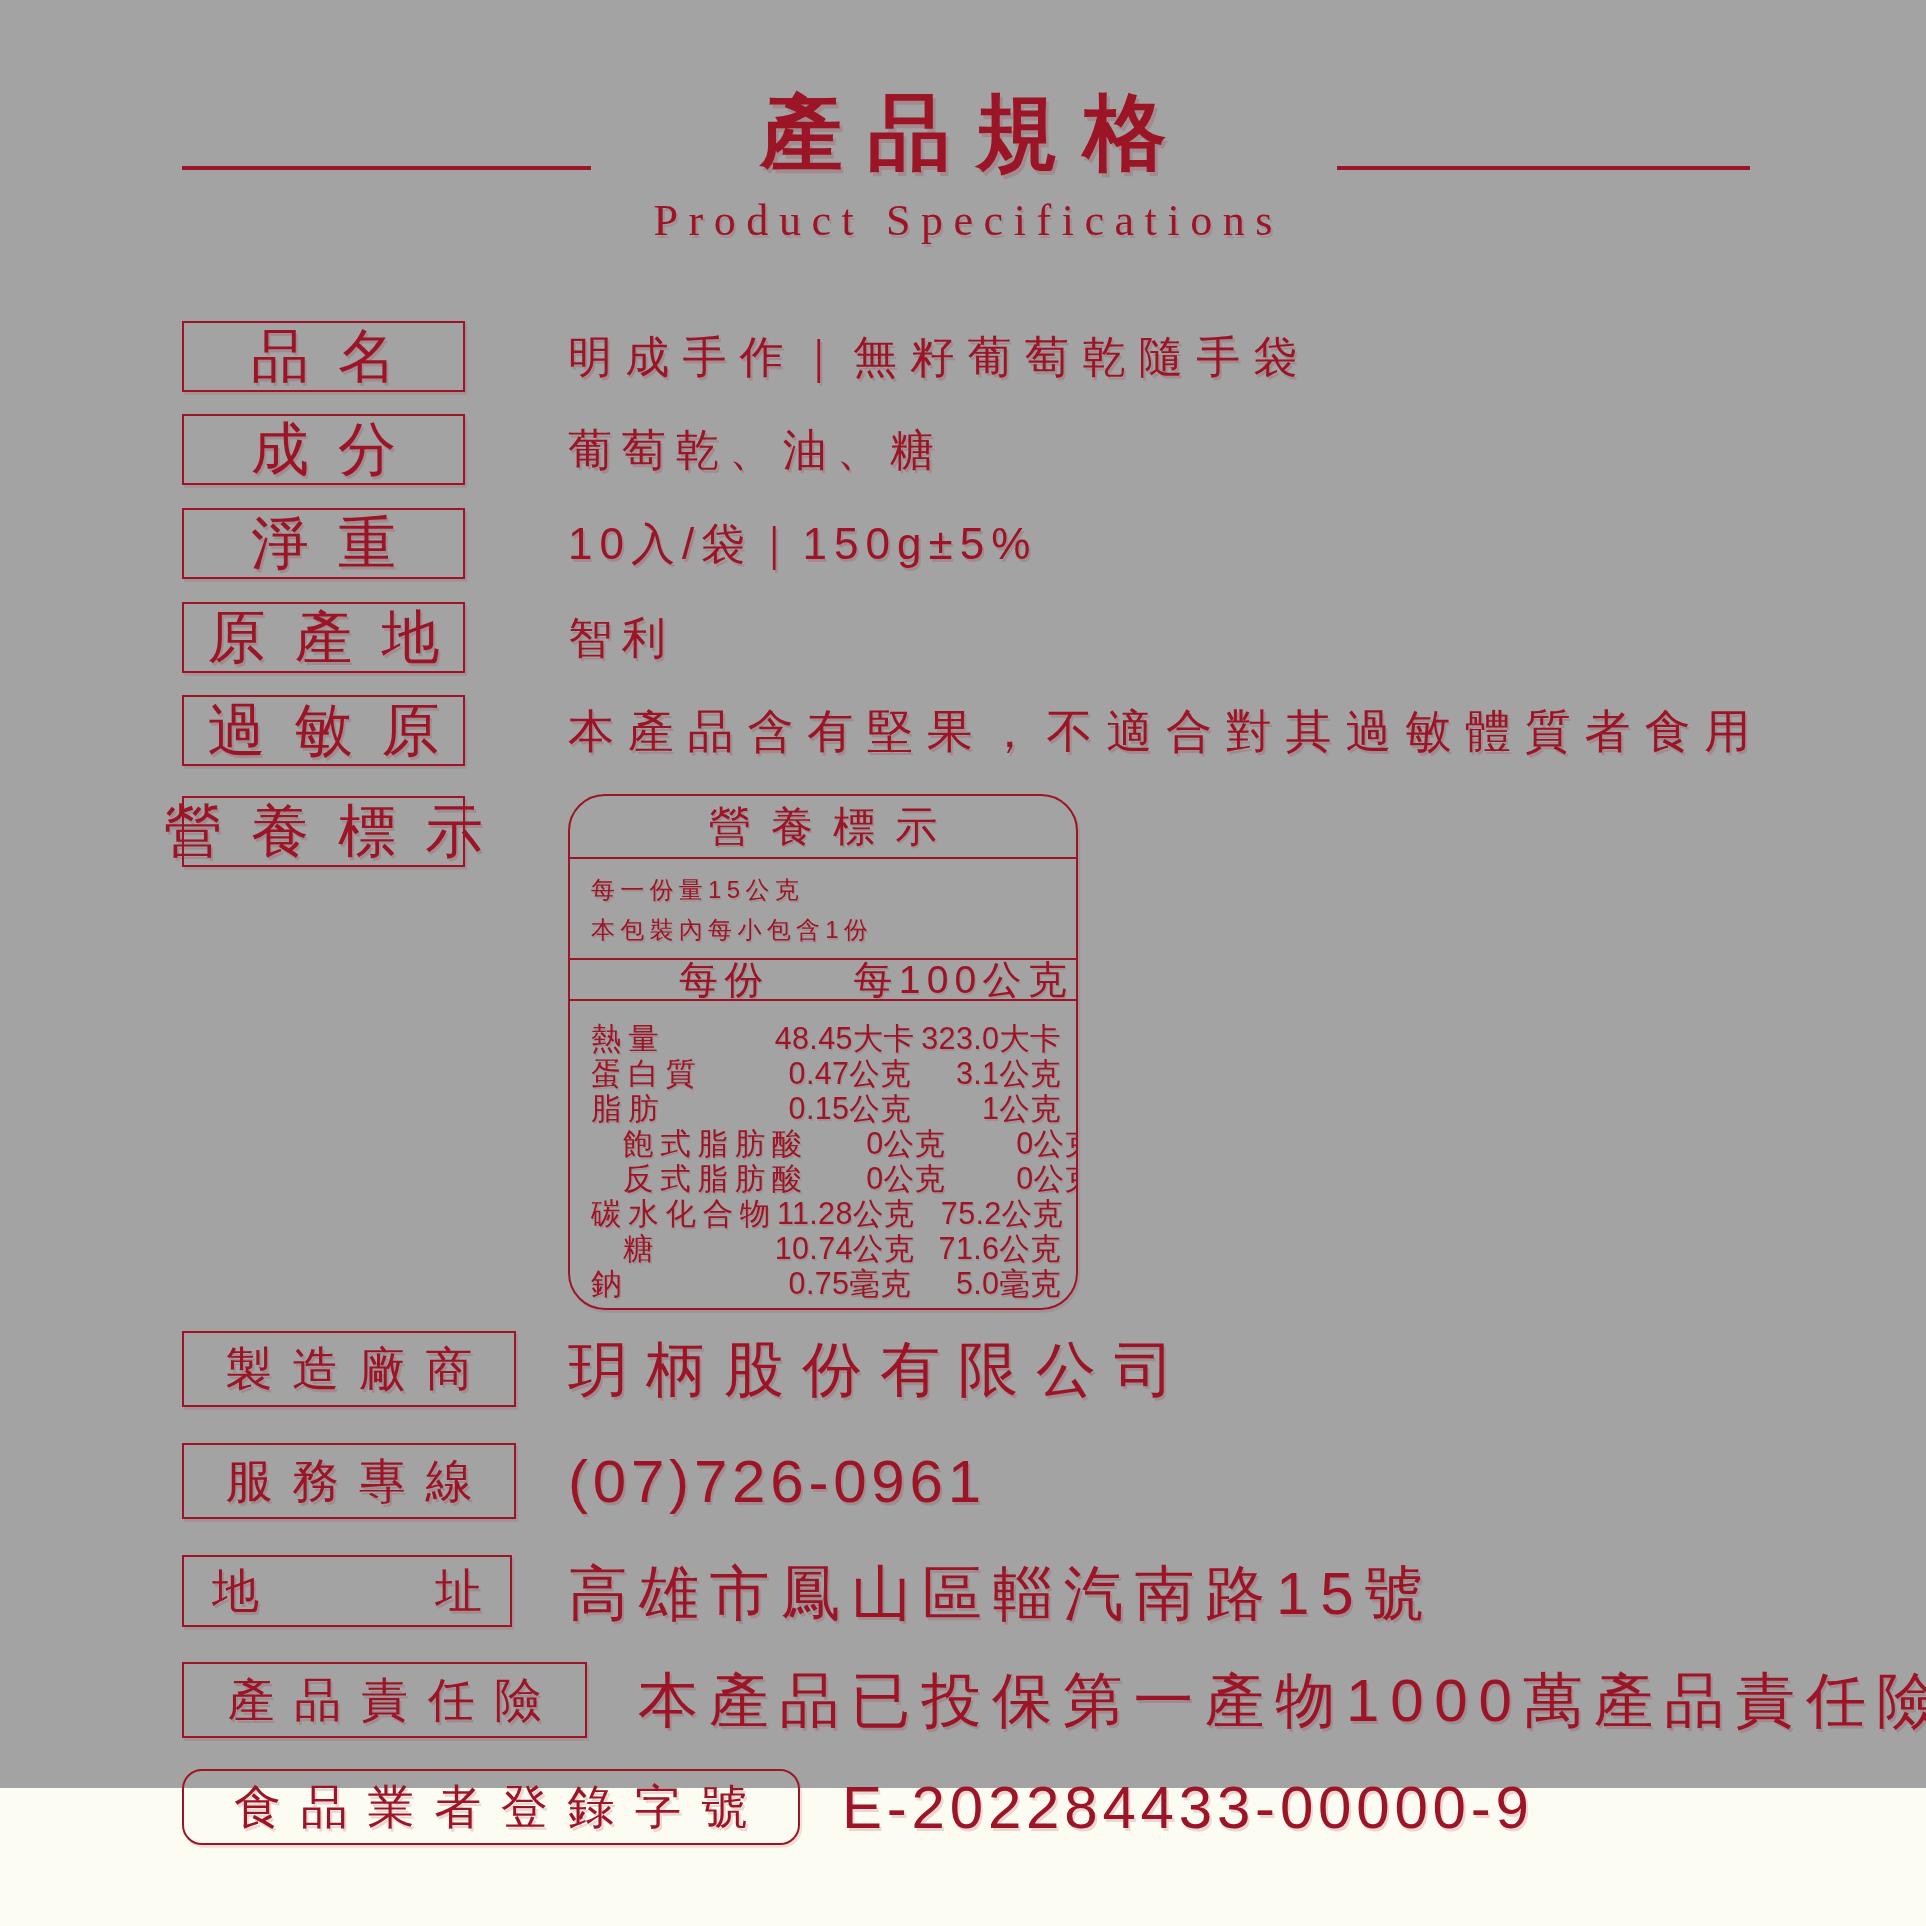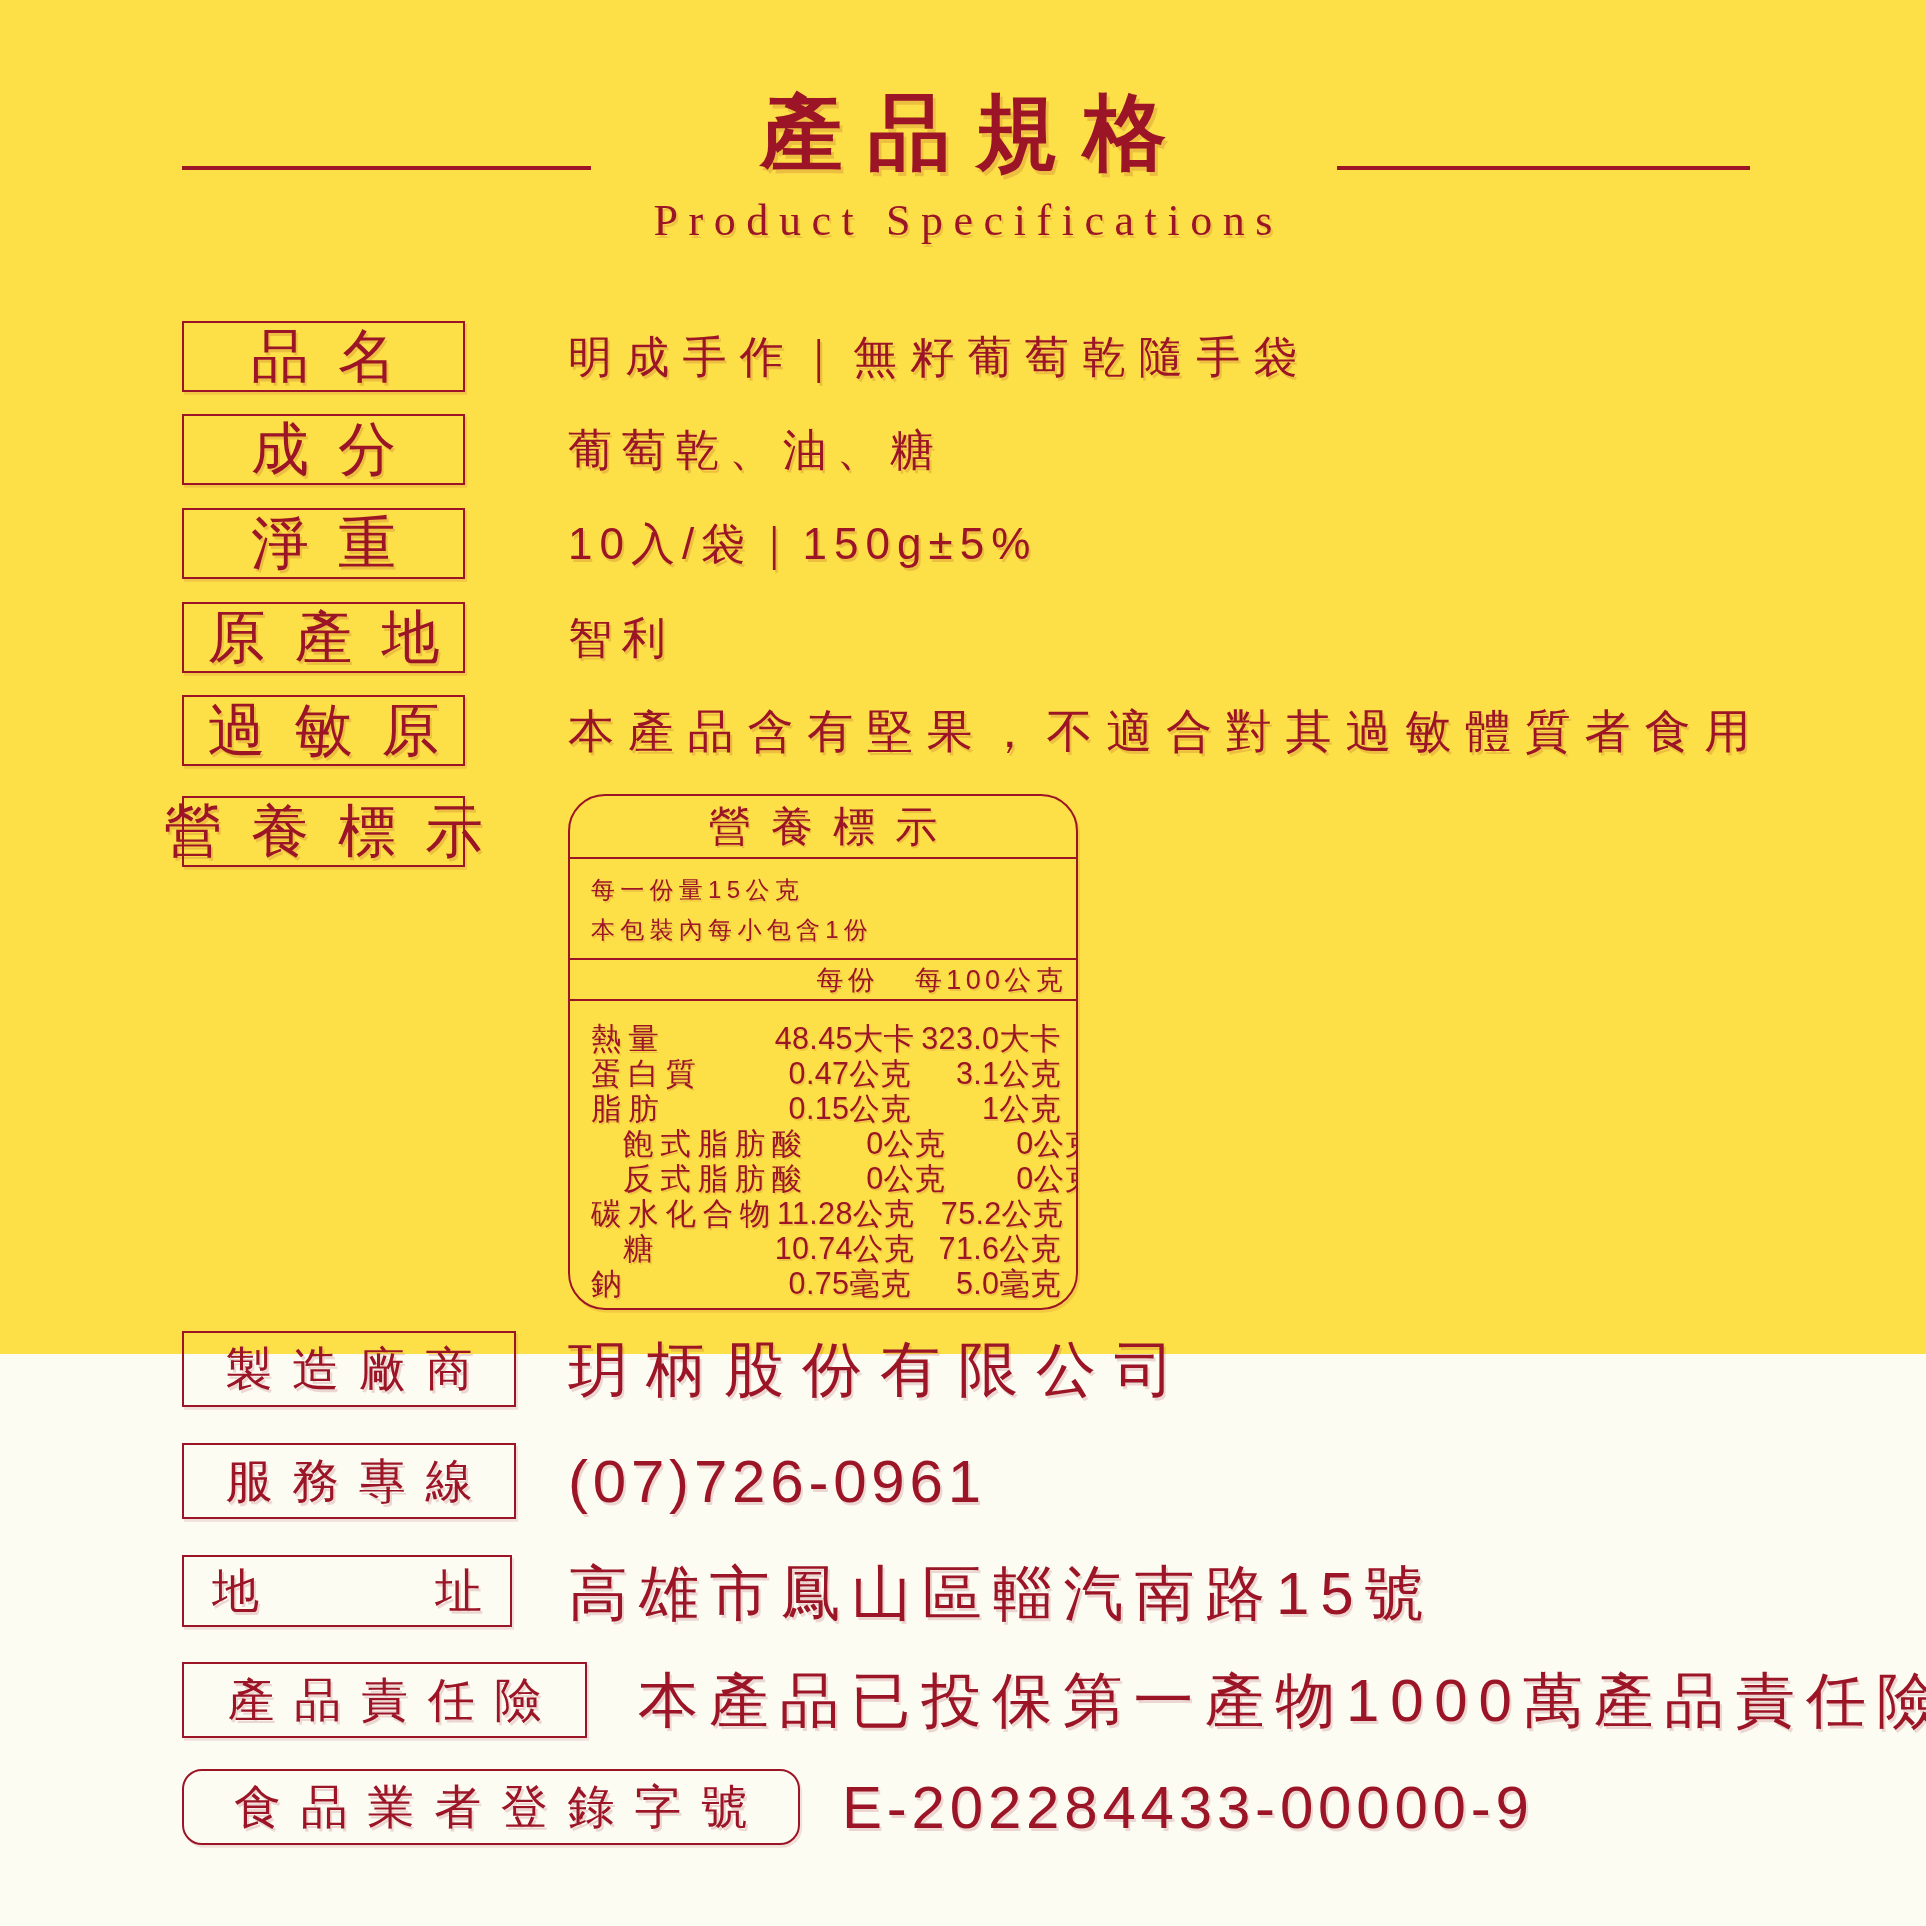--- a/index.html
+++ b/index.html
@@ -3,21 +3,21 @@
 <meta charset="utf-8">
 <style>
   html,body{margin:0;padding:0;}
   body{
     width:1926px;height:1926px;
     background:#FCFCF3;
     font-family:"Liberation Sans", sans-serif;
     color:#9B1526;
     overflow:hidden;
   }
-  .page{position:relative;width:1926px;height:1354px;background:#fde047;}
+  .page{position:relative;width:1926px;height:1788px;background:#a3a3a3;}
 
   
   .title{
     position:absolute;left:0;top:78px;width:100%;
     text-align:center;font-size:83px;font-weight:600;
     letter-spacing:0.30em;text-indent:0.30em;
     text-shadow:2.8px 3.5px 0 rgba(155,21,38,0.16);
   }
   .subtitle{
     position:absolute;left:0;top:195px;width:100%;
@@ -85,23 +85,24 @@
   .nutrition .n-serving{
     padding:11px 14px 8.3px 21px;
     border-bottom:2.8px solid #9B1526;
   }
   .nutrition .n-serving div{
     font-size:24px;line-height:40px;letter-spacing:0.22em;white-space:nowrap;
     text-shadow:1.4px 2.1px 0 rgba(155,21,38,0.14);
   }
   .nutrition .n-colhead{
     height:39px;display:flex;align-items:center;justify-content:flex-end;
-    font-size:27px;letter-spacing:0.16em;
-    padding-right:9px;border-bottom:2.8px solid #9B1526;
+    font-size:39px;letter-spacing:0.16em;
+    padding-right:3px;border-bottom:2.8px solid #9B1526;
     text-shadow:1.4px 2.1px 0 rgba(155,21,38,0.14);
+    gap:48px;
   }
   .nutrition .n-colhead .col1h{margin-right:36px;}
   .nutrition .n-rows{padding:18px 15.2px 0 21px;}
   .n-row{
     display:grid;grid-template-columns:1fr 136px 150px;
     height:35px;align-items:center;font-size:30.5px;white-space:nowrap;
   }
   .n-row .n-lbl{letter-spacing:0.22em;text-shadow:1.4px 2.1px 0 rgba(155,21,38,0.14);}
   .n-row.indent .n-lbl{padding-left:32px;}
   .n-row .n-v1,.n-row .n-v2{text-align:right;letter-spacing:0.01em;text-shadow:1.4px 2.1px 0 rgba(155,21,38,0.14);}

